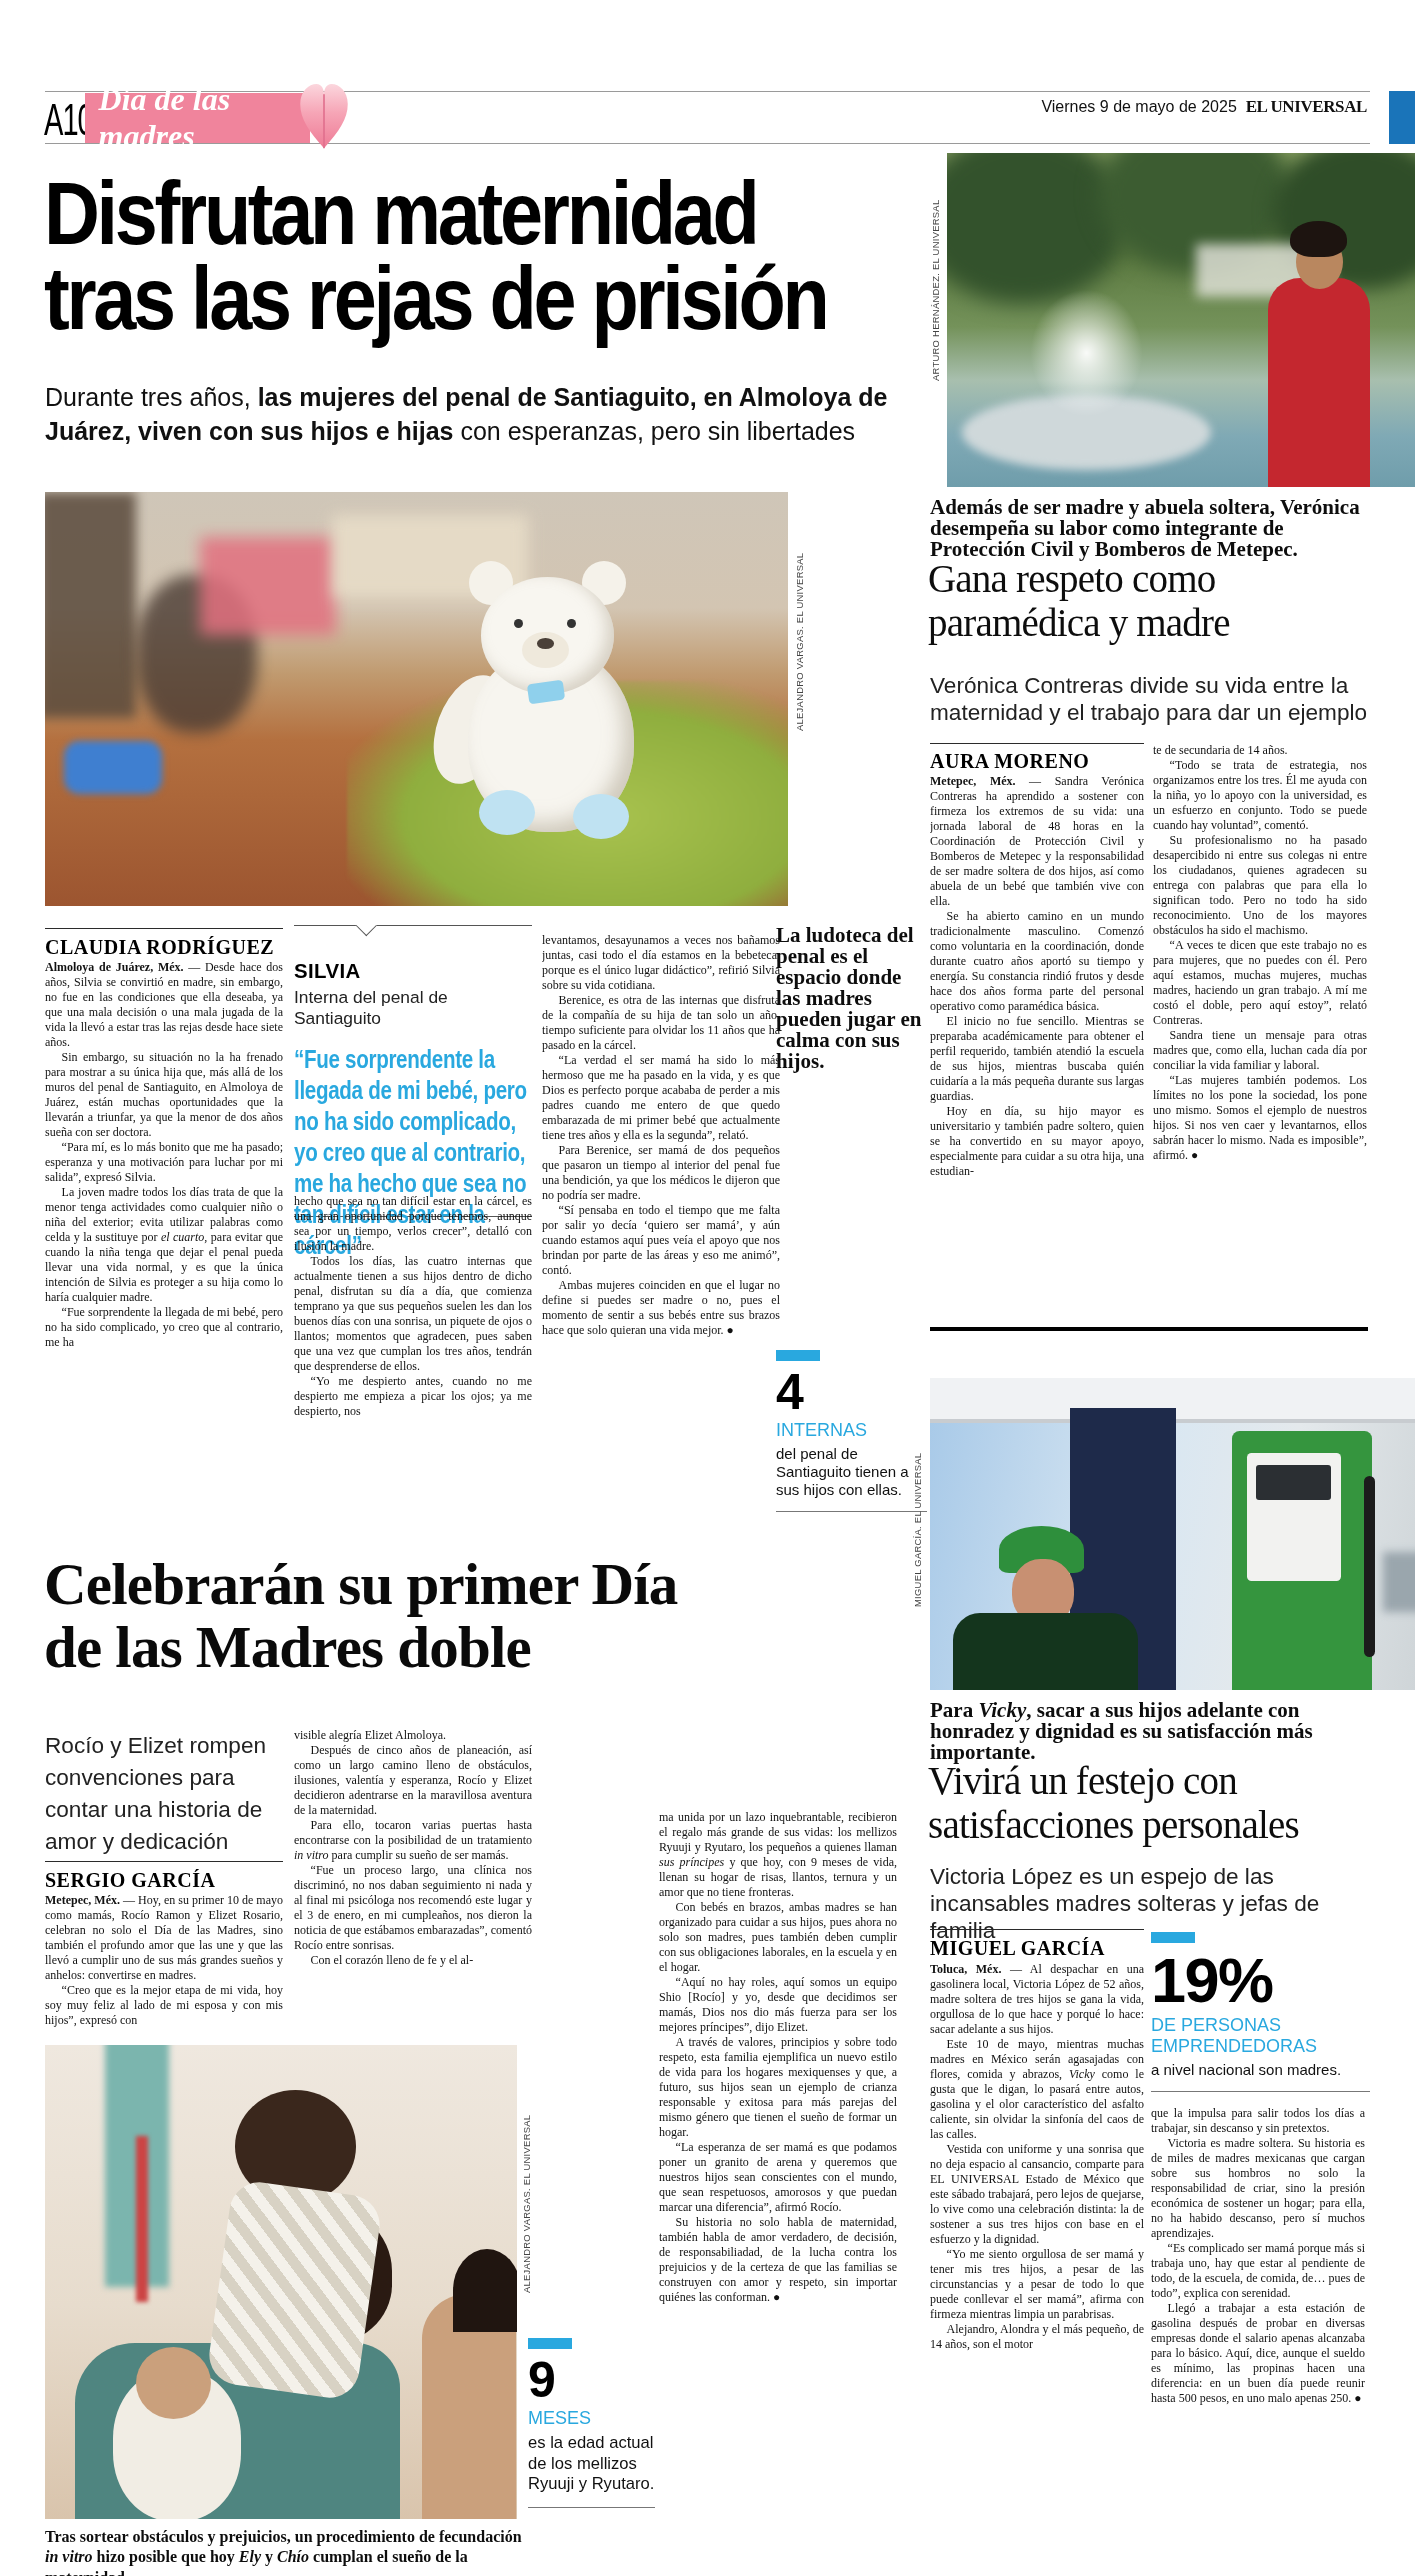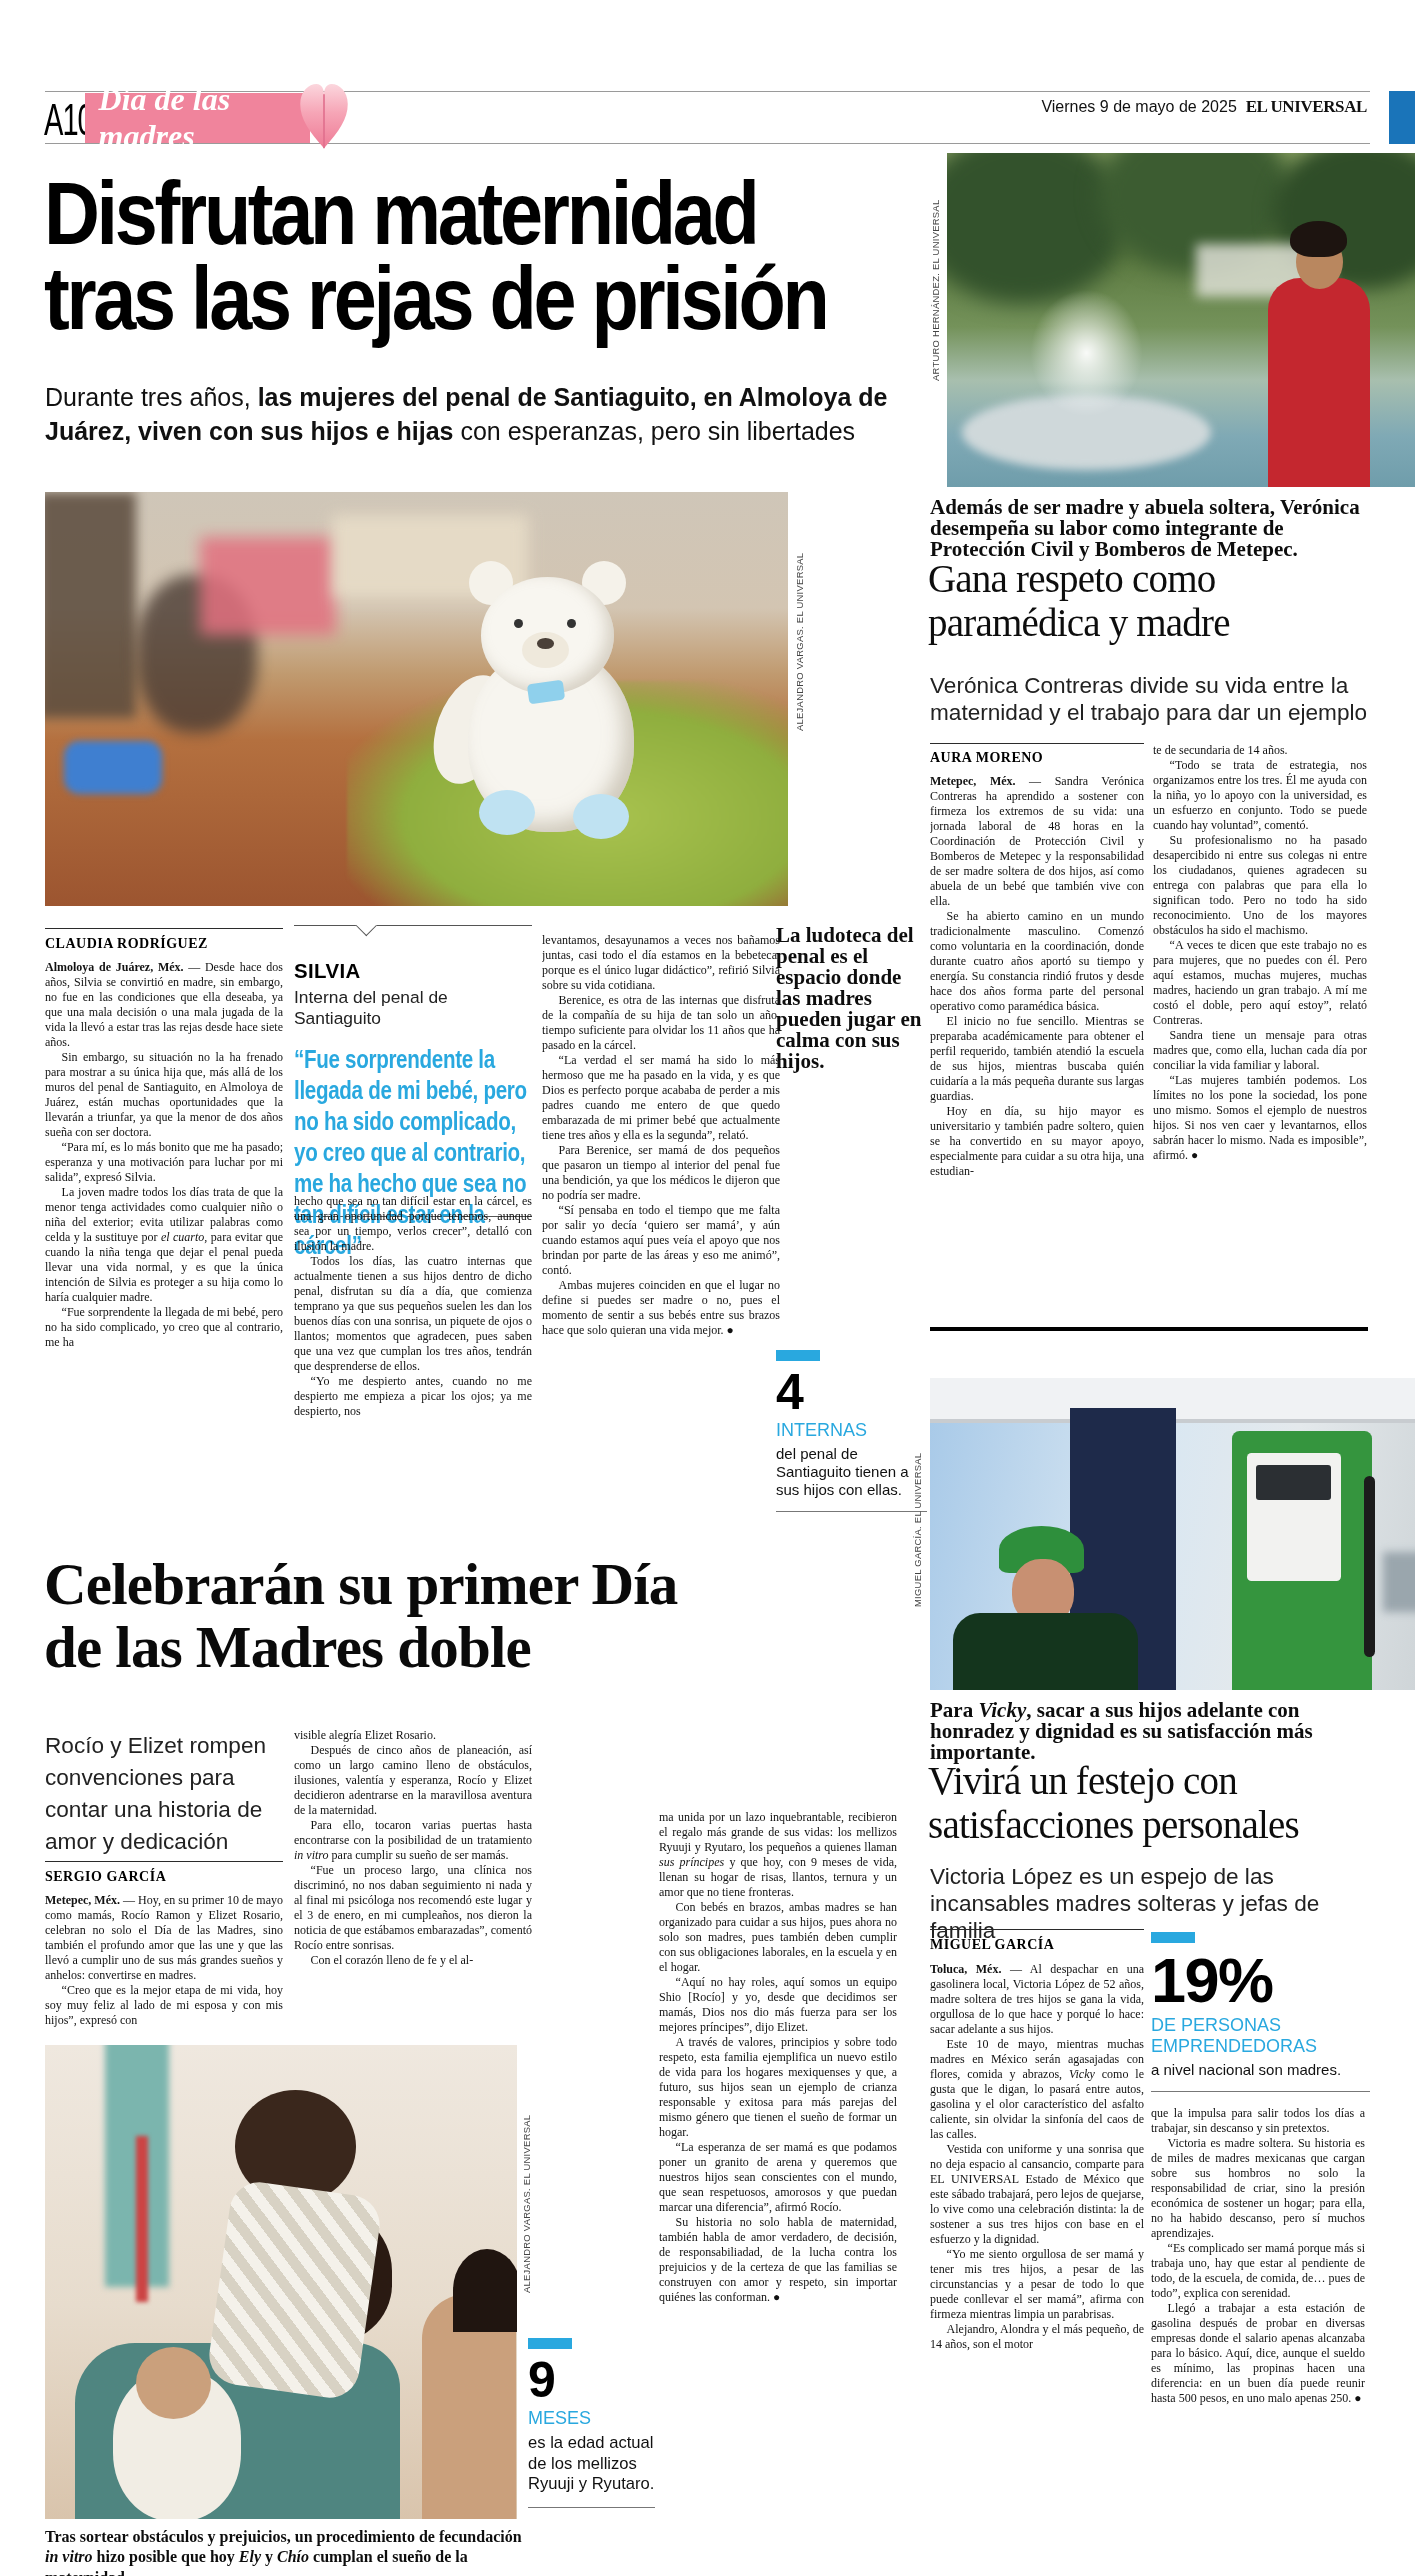--- a/index.html
+++ b/index.html
@@ -12,21 +12,21 @@
   .sectionbox{background:var(--pink);color:#fff;font-style:italic;font-weight:700;font-family:"Liberation Serif",serif;font-size:32px;display:flex;align-items:center;padding-left:13.6px;box-sizing:border-box;}
   .dateline{font-family:"Liberation Sans",sans-serif;font-size:16px;color:#111;text-align:right;white-space:nowrap;}
   .dateline b{font-family:"Liberation Serif",serif;font-weight:700;font-size:17px;letter-spacing:-0.4px;}
   .mainhead{font-family:"Liberation Sans",sans-serif;font-weight:700;font-size:89px;line-height:85px;letter-spacing:-3.8px;transform:scaleX(.87);transform-origin:0 0;white-space:nowrap;color:#000;}
   .subhead{font-family:"Liberation Sans",sans-serif;font-size:25px;line-height:34px;color:#111;}
   .subhead b{font-weight:700;}
   .serifbig{font-family:"Liberation Serif",serif;font-weight:700;font-size:59px;line-height:63px;letter-spacing:-0.8px;color:#0a0a0a;white-space:nowrap;}
   .shead{font-family:"Liberation Serif",serif;font-weight:400;font-size:39px;line-height:44px;letter-spacing:-0.8px;color:#0d0d0d;white-space:nowrap;}
   .deck{font-family:"Liberation Sans",sans-serif;font-size:22.6px;line-height:27px;color:#222;}
   .deck4{font-family:"Liberation Sans",sans-serif;font-size:22.6px;line-height:32px;color:#222;}
-  .byline{font-weight:700;font-size:14px;letter-spacing:0.5px;font-family:"Liberation Serif",serif;color:#000;}
+  .byline{font-weight:700;font-size:20px;letter-spacing:0.5px;font-family:"Liberation Serif",serif;color:#000;}
   .body{font-size:12px;line-height:15px;text-align:justify;}
   .body p{margin:0;text-indent:16.6px;}
   .body p:first-of-type{text-indent:0;}
   .caption{font-weight:700;font-size:21px;line-height:21px;color:#0d0d0d;}
   .vcred{font-family:"Liberation Sans",sans-serif;font-size:9.4px;color:#444;writing-mode:vertical-rl;transform:rotate(180deg);letter-spacing:0.3px;white-space:nowrap;}
   .photo{position:absolute;overflow:hidden;}
   .sh{position:absolute;}
   .notch{position:relative;height:16.6px;}
   .notch::before{content:"";position:absolute;left:0;right:0;top:0;border-top:1.5px solid #555;}
   .notch::after{content:"";position:absolute;left:65px;top:-7.5px;width:13.6px;height:13.6px;background:#fff;border-right:1.5px solid #555;border-bottom:1.5px solid #555;transform:rotate(45deg);}
@@ -188,21 +188,21 @@
   <div class="abs deck4" style="left:45px;top:1730px;width:226px;">Rocío y Elizet rompen convenciones para contar una historia de amor y dedicación</div>
   <div class="abs brule" style="left:45px;top:1861px;width:238px;"></div>
   <div class="abs byline" style="left:45px;top:1869px;">SERGIO GARCÍA</div>
   <div class="abs body" style="left:45px;top:1893px;width:238px;height:149px;overflow:hidden;">
 
   <p><b>Metepec, Méx.</b> — Hoy, en su primer 10 de mayo como mamás, Rocío Ramon y Elizet Rosario, celebran no solo el Día de las Madres, sino también el profundo amor que las une y que las llevó a cumplir uno de sus más grandes sueños y anhelos: convertirse en madres.</p>
       <p>“Creo que es la mejor etapa de mi vida, hoy soy muy feliz al lado de mi esposa y con mis hijos”, expresó con</p>
     </div>
   <div class="abs body" style="left:294px;top:1728px;width:238px;height:314px;overflow:hidden;">
 
-  <p>visible alegría Elizet Rosario.</p>
+  <p>visible alegría Elizet Almoloya.</p>
       <p>Después de cinco años de planeación, así como un largo camino lleno de obstáculos, ilusiones, valentía y esperanza, Rocío y Elizet decidieron adentrarse en la maravillosa aventura de la maternidad.</p>
       <p>Para ello, tocaron varias puertas hasta encontrarse con la posibilidad de un tratamiento <i>in vitro</i> para cumplir su sueño de ser mamás.</p>
       <p>“Fue un proceso largo, una clínica nos discriminó, no nos daban seguimiento ni nada y al final mi psicóloga nos recomendó este lugar y el 3 de enero, en mi cumpleaños, nos dieron la noticia de que estábamos embarazadas”, comentó Rocío entre sonrisas.</p>
       <p>Con el corazón lleno de fe y el al-</p>
     </div>
 
   <div class="photo" style="left:45px;top:2045px;width:472px;height:474px;background:linear-gradient(180deg,#efe8df 0%,#e7dccd 55%,#d9c4ac 100%);">
     <div class="sh" style="left:60px;top:-7.5px;width:64px;height:249px;background:#7bb5ae;filter:blur(3px);"></div>
     <div class="sh" style="left:91px;top:91px;width:12px;height:166px;background:#c44;filter:blur(2.3px);"></div>
     <div class="sh" style="left:189px;top:158px;width:158px;height:143px;background:#2a1a12;border-radius:50% 50% 45% 55%;"></div>

